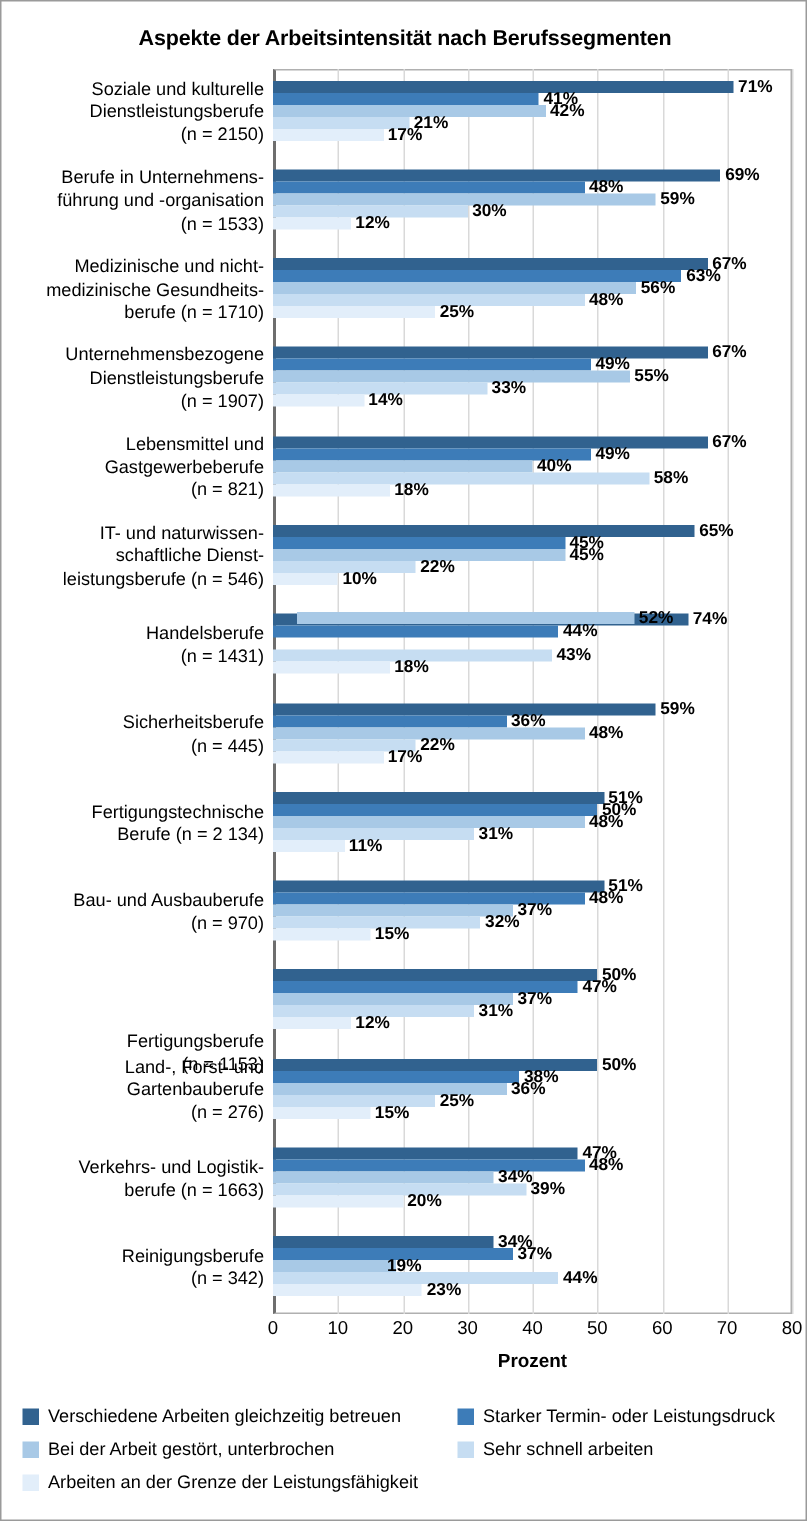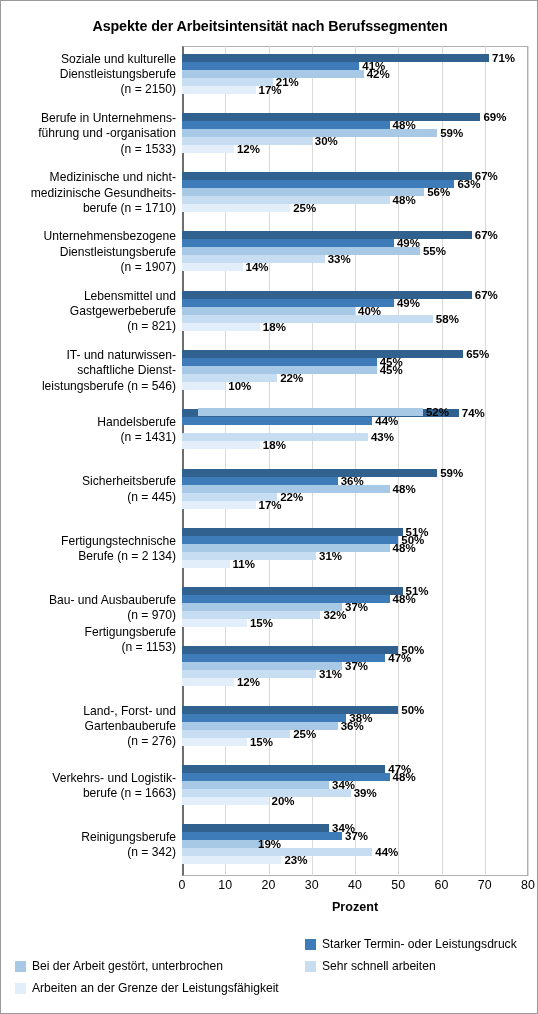--- a/index.html
+++ b/index.html
@@ -207,21 +207,21 @@
         <div>(n = 445)</div>
       </div>
       <div class="cat" style="top: 487.529px;">
         <div>Fertigungstechnische</div>
         <div>Berufe (n = 2 134)</div>
       </div>
       <div class="cat" style="top: 546.814px;">
         <div>Bau- und Ausbauberufe</div>
         <div>(n = 970)</div>
       </div>
-      <div class="cat" style="top: 579px;">
+      <div class="cat" style="top: 641px;">
         <div>Fertigungsberufe</div>
         <div>(n = 1153)</div>
       </div>
       <div class="cat" style="top: 657.686px;">
         <div>Land-, Forst- und</div>
         <div>Gartenbauberufe</div>
         <div>(n = 276)</div>
       </div>
       <div class="cat" style="top: 724.671px;">
         <div>Verkehrs- und Logistik-</div>
@@ -564,20 +564,24 @@
       <span class="xtick" style="left: 129.75px;">30</span>
       <span class="xtick" style="left: 173px;">40</span>
       <span class="xtick" style="left: 216.25px;">50</span>
       <span class="xtick" style="left: 259.5px;">60</span>
       <span class="xtick" style="left: 302.75px;">70</span>
       <span class="xtick" style="left: 346px;">80</span>
     </div>
   <div id="xaxis-title">Prozent</div>
 
   <div id="legend">
+      <div class="legend-item" style="left: 0px; top: 0px;">
+        <span class="legend-swatch" style="background: rgb(49, 98, 143);"></span>
+        <span class="legend-text">Verschiedene Arbeiten gleichzeitig betreuen</span>
+      </div>
       <div class="legend-item" style="left: 290px; top: 0px;">
         <span class="legend-swatch" style="background: rgb(61, 124, 184);"></span>
         <span class="legend-text">Starker Termin- oder Leistungsdruck</span>
       </div>
       <div class="legend-item" style="left: 0px; top: 22px;">
         <span class="legend-swatch" style="background: rgb(168, 201, 230);"></span>
         <span class="legend-text">Bei der Arbeit gestört, unterbrochen</span>
       </div>
       <div class="legend-item" style="left: 290px; top: 22px;">
         <span class="legend-swatch" style="background: rgb(198, 221, 242);"></span>

